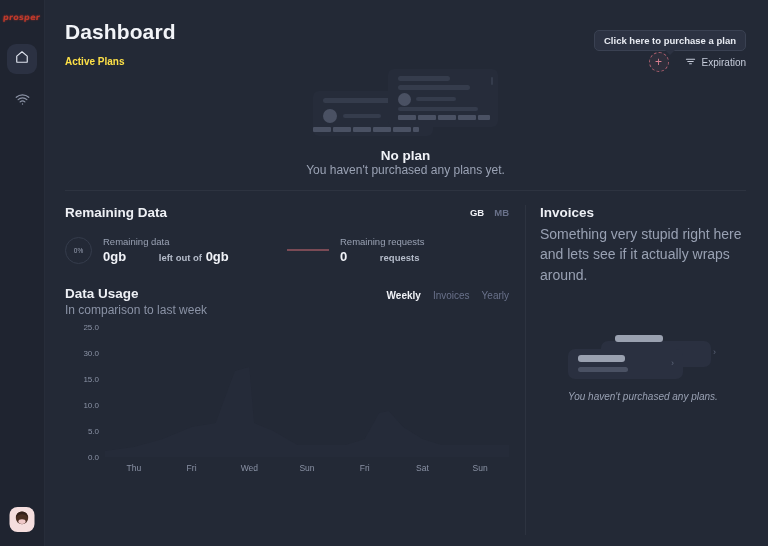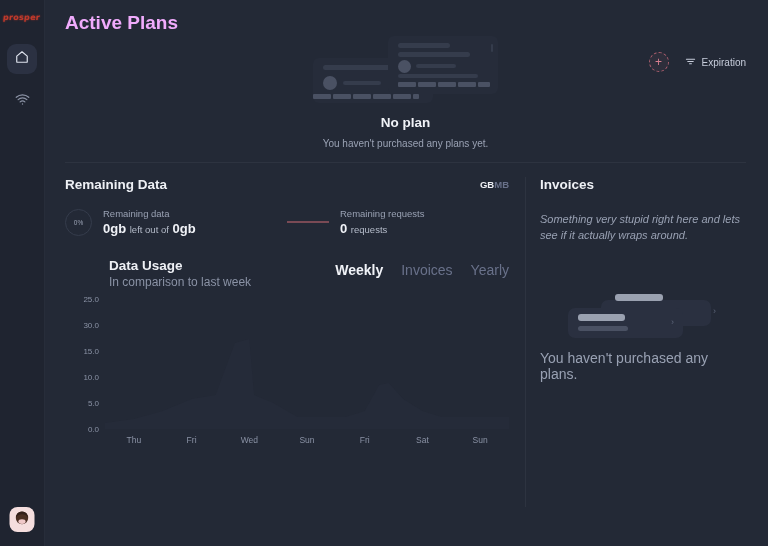--- a/index.html
+++ b/index.html
@@ -47,21 +47,21 @@
 
   .page-title {
     font-size: 21px; font-weight: 700; color: #f2f4f8;
     letter-spacing: .1px; margin-top: 20px;
   }
 
   .section-head {
     display: flex; align-items: center; justify-content: space-between;
     margin-top: 12px;
   }
-  .section-title { font-size: 19px; font-weight: 700; color: #f0abfc; }
+  .section-title { font-size: 10px; font-weight: 700; color: #fde047; }
 
   
   .tooltip-wrap { position: absolute; right: 22px; top: 30px; }
   .tooltip {
     background: #2c3242; border: 1px solid #3a4152;
     border-radius: 5px; padding: 4px 9px;
     font-size: 9.5px; font-weight: 700; color: #e8ebf2;
     white-space: nowrap; position: relative;
   }
   .tooltip:after {
@@ -89,82 +89,82 @@
   .skel-stack { position: relative; width: 185px; height: 72px; }
   .skel-card {
     position: absolute; background: #262c3a; border-radius: 6px;
   }
   .skel-bar { position: absolute; background: #353c4c; border-radius: 3px; }
   .skel-dot { position: absolute; background: #4a5163; border-radius: 50%; }
   .skel-row { position: absolute; display: flex; gap: 2px; }
   .skel-seg { height: 5px; background: #4a5163; border-radius: 1px; }
 
   .empty-title { font-size: 13.5px; font-weight: 700; color: #f0f2f7; margin-top: 7px; }
-  .empty-sub { font-size: 10px; color: #9aa2b4; margin-top: 8px; }
+  .empty-sub { font-size: 12px; color: #9aa2b4; margin-top: 0; }
 
   .hr { height: 1px; background: #2d3340; margin-top: 13px; }
 
   
   .lower { display: flex; margin-top: 0; }
   .left-col { width: 460px; padding-right: 16px; position: relative; }
   .vdiv { width: 1px; background: #2d3340; margin: 14px 0 0 0; height: 330px; }
   .right-col { flex: 1; padding: 14px 0 0 14px; }
 
   .rd-head { display: flex; align-items: center; justify-content: space-between; margin-top: 14px; }
   .rd-title { font-size: 13.5px; font-weight: 700; color: #eef0f5; }
-  .unit-toggle { display: flex; gap: 0; font-size: 9.5px; font-weight: 700; }
+  .unit-toggle { display: flex; gap: 10px; font-size: 9.5px; font-weight: 700; }
   .unit { color: #69718a; }
   .unit.active { color: #f0f2f7; }
 
   .stats { display: flex; margin-top: 16px; }
   .stat { display: flex; align-items: center; gap: 11px; }
   .stat.first { width: 222px; }
   .ring {
     width: 27px; height: 27px; border-radius: 50%;
     border: 1.5px solid #353c4c;
     display: flex; align-items: center; justify-content: center;
     font-size: 6.5px; color: #9aa2b4; flex: 0 0 27px;
   }
   .spark { width: 42px; height: 1.5px; background: #7a4a55; flex: 0 0 42px; }
   .stat-label { font-size: 9.5px; color: #99a1b3; }
   .stat-value { font-size: 13px; font-weight: 700; color: #f0f2f7; margin-top: 2px; }
-  .stat-value .sm { font-size: 9.5px; font-weight: 400; color: #b5bcca; }
-
-  
-  .du-head { display: flex; align-items: flex-start; justify-content: space-between; margin-top: 22px; margin-left: 44px; }
+  .stat-value .sm { font-size: 9.5px; font-weight: 700; color: #b5bcca; margin-left: 29px; }
+
+  
+  .du-head { display: flex; align-items: flex-start; justify-content: space-between; margin-top: 22px; }
   .du-title { font-size: 13.5px; font-weight: 700; color: #eef0f5; }
   .du-sub { font-size: 12px; color: #8a92a5; margin-top: 2px; }
-  .range-tabs { display: flex; gap: 18px; font-size: 14px; margin-top: 4px; justify-content: center; }
+  .range-tabs { display: flex; gap: 12px; font-size: 10px; margin-top: 4px; justify-content: center; }
   .range-tab { color: #69718a; }
   .range-tab.active { color: #f0f2f7; font-weight: 700; }
 
   
   .chart { position: relative; height: 160px; margin-top: 10px; }
   .y-axis {
     position: absolute; left: 0; top: 0; height: 130px; width: 34px;
   }
   .y-tick {
     position: absolute; right: 0; font-size: 8px; color: #8a92a5;
     transform: translateY(-50%); text-align: right; width: 34px;
   }
   .plot { position: absolute; left: 40px; right: 0; top: 0; height: 130px; }
   .x-axis { position: absolute; left: 40px; right: 0; top: 136px; display: flex; }
   .x-tick { flex: 1; text-align: center; font-size: 8.5px; color: #8a92a5; }
 
   
   .inv-title { font-size: 13.5px; font-weight: 700; color: #eef0f5; }
-  .inv-sub { font-size: 11px; color: #99a1b3; line-height: 1.45; margin-top: 20px; font-style: italic; }
+  .inv-sub { font-size: 14px; color: #99a1b3; line-height: 1.45; margin-top: 4px; }
   .inv-empty { margin-top: 42px; display: flex; flex-direction: column; align-items: center; }
   .inv-skel { position: relative; width: 160px; height: 56px; }
   .inv-card {
     position: absolute; background: #2a3040; border-radius: 7px;
     display: flex; align-items: center;
   }
   .chev { position: absolute; color: #5c6478; font-size: 9px; }
-  .inv-empty-text { font-size: 14px; color: #99a1b3; margin-top: 8px; }
+  .inv-empty-text { font-size: 10px; color: #99a1b3; margin-top: 8px; font-style: italic; }
 </style>
 </head>
 <body>
 
 <div id="app">
 
   <div class="sidebar">
     <div class="logo">prosper</div>
 
     <div class="nav">
@@ -193,25 +193,29 @@
           <circle cx="12.5" cy="11" r="6.2" fill="#4a2f23"></circle>
           <ellipse cx="12.5" cy="14.6" rx="3.6" ry="2.4" fill="#f0c9c9"></ellipse>
           <path d="M6.5 10.5c0-4 3-6 6-6s6 2 6 6c-1.5-2.5-3.6-3.2-6-3.2s-4.5.7-6 3.2z" fill="#33201a"></path>
         </svg>
       </div>
     </div>
   </div>
 
   <div class="main">
 
+    <div class="page-title">Dashboard</div>
 
     <div class="section-head">
       <div class="section-title">Active Plans</div>
     </div>
 
+    <div class="tooltip-wrap">
+      <div class="tooltip">Click here to purchase a plan</div>
+    </div>
 
     <div class="plan-controls">
       <div class="add-btn">
         <span>+</span>
       </div>
       <div class="expiration">
         <span>
           <svg width="11" height="11" viewBox="0 0 24 24" fill="none" stroke="currentColor" stroke-width="2.2" stroke-linecap="round">
             <line x1="3" y1="7" x2="21" y2="7"></line>
             <line x1="6" y1="12" x2="18" y2="12"></line>

